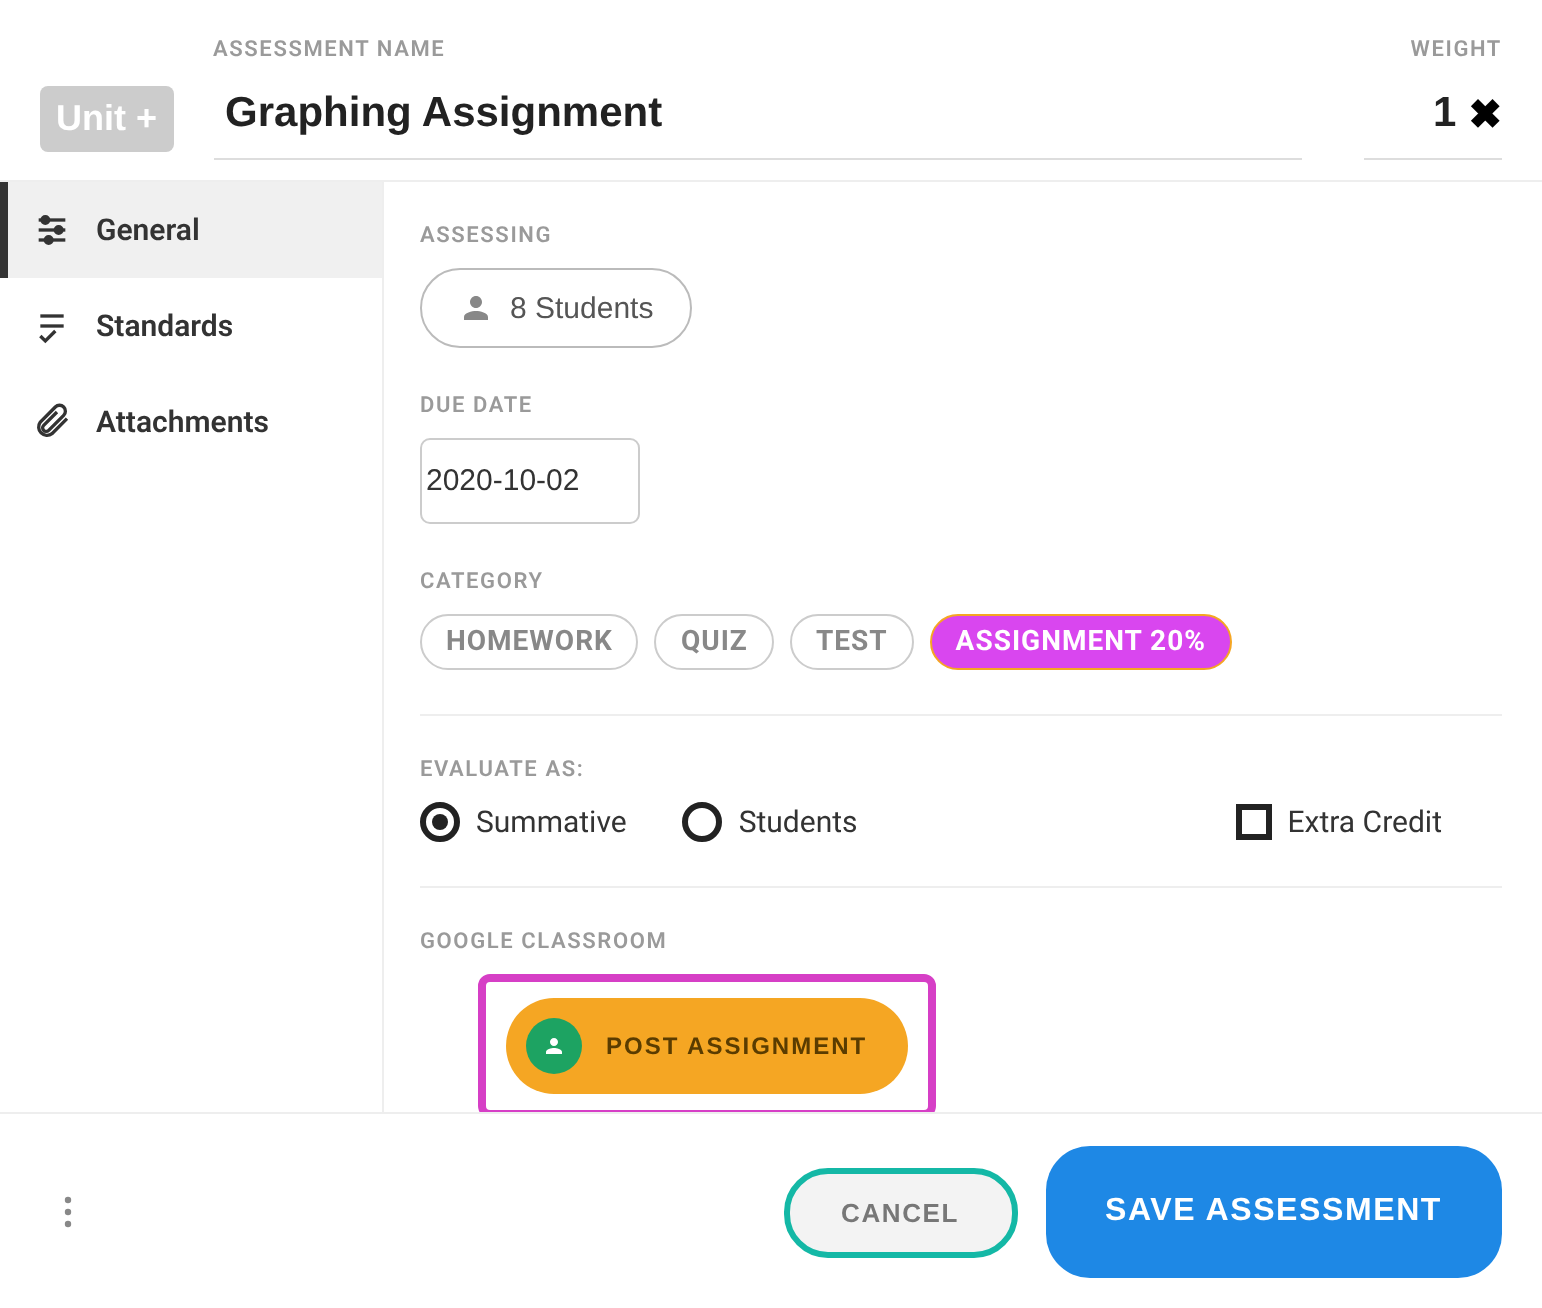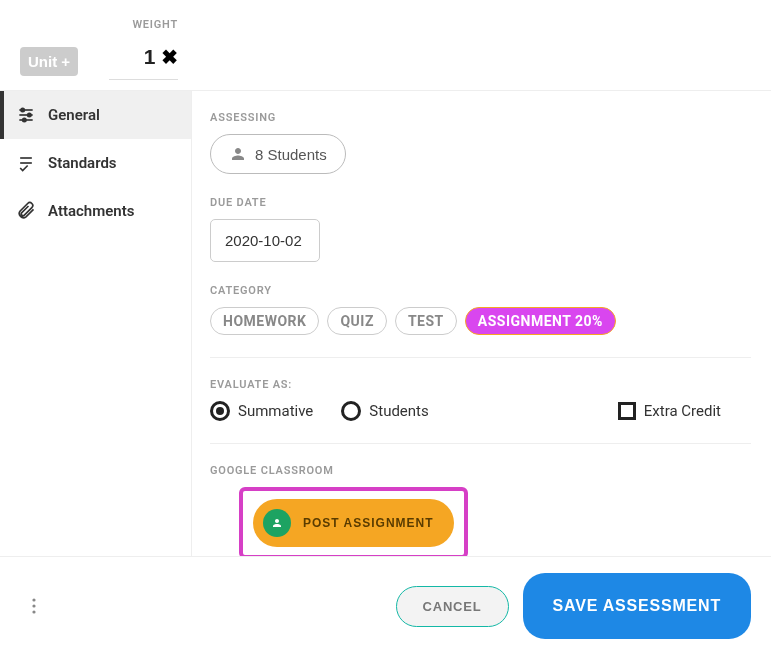--- a/index.html
+++ b/index.html
@@ -16,21 +16,21 @@
     align-items: flex-end;
     padding: 18px 20px 10px 20px;
     gap: 20px;
   }
   .unit-btn {
     background: #ccc;
     color: #fff;
     border: none;
     border-radius: 4px;
     padding: 6px 8px;
-    font-size: 15px;
+    font-size: 18px;
     font-weight: 600;
     cursor: pointer;
     margin-bottom: 4px;
   }
   .name-col {
     flex: 1;
     display: flex;
     flex-direction: column;
     gap: 8px;
   }
@@ -138,21 +138,21 @@
     padding: 10px 18px;
     font-size: 15px;
     color: #555;
     background: #fff;
     cursor: pointer;
   }
   .pill-btn svg { width: 18px; height: 18px; fill: #888; }
   .date-input {
     border: 1px solid #ccc;
     border-radius: 5px;
-    padding: 12px 14px;
+    padding: 12px 2px;
     font-size: 15px;
     color: #333;
     width: 110px;
     background: #fff;
   }
   .chip-row { display: flex; gap: 8px; flex-wrap: wrap; }
   .chip {
     border: 1px solid #ccc;
     border-radius: 14px;
     padding: 5px 12px;
@@ -237,21 +237,21 @@
     gap: 14px;
   }
   .more-btn {
     width: 28px; height: 28px;
     display: flex; align-items: center; justify-content: center;
     cursor: pointer;
     color: #888;
   }
   .spacer { flex: 1; }
   .cancel-btn {
-    border: 1px solid #14b8a6;
+    border: 3px solid #14b8a6;
     background: #f3f3f3;
     color: #777;
     border-radius: 22px;
     padding: 12px 26px;
     font-size: 13px;
     font-weight: 700;
     letter-spacing: 0.8px;
     cursor: pointer;
   }
   .save-btn {
@@ -264,20 +264,24 @@
     font-weight: 700;
     letter-spacing: 0.8px;
     cursor: pointer;
   }
 </style>
 </head>
 <body>
 
 <div class="header">
   <button class="unit-btn">Unit +</button>
+  <div class="name-col">
+    <span class="field-label">ASSESSMENT NAME</span>
+    <input class="name-input" type="text" value="Graphing Assignment" style="">
+  </div>
   <div class="weight-col">
     <span class="field-label">WEIGHT</span>
     <div class="weight-row">
       <input class="weight-input" type="text" value="1" style="">
       <span class="weight-clear">✖</span>
     </div>
   </div>
 </div>
 
 <div class="body">

